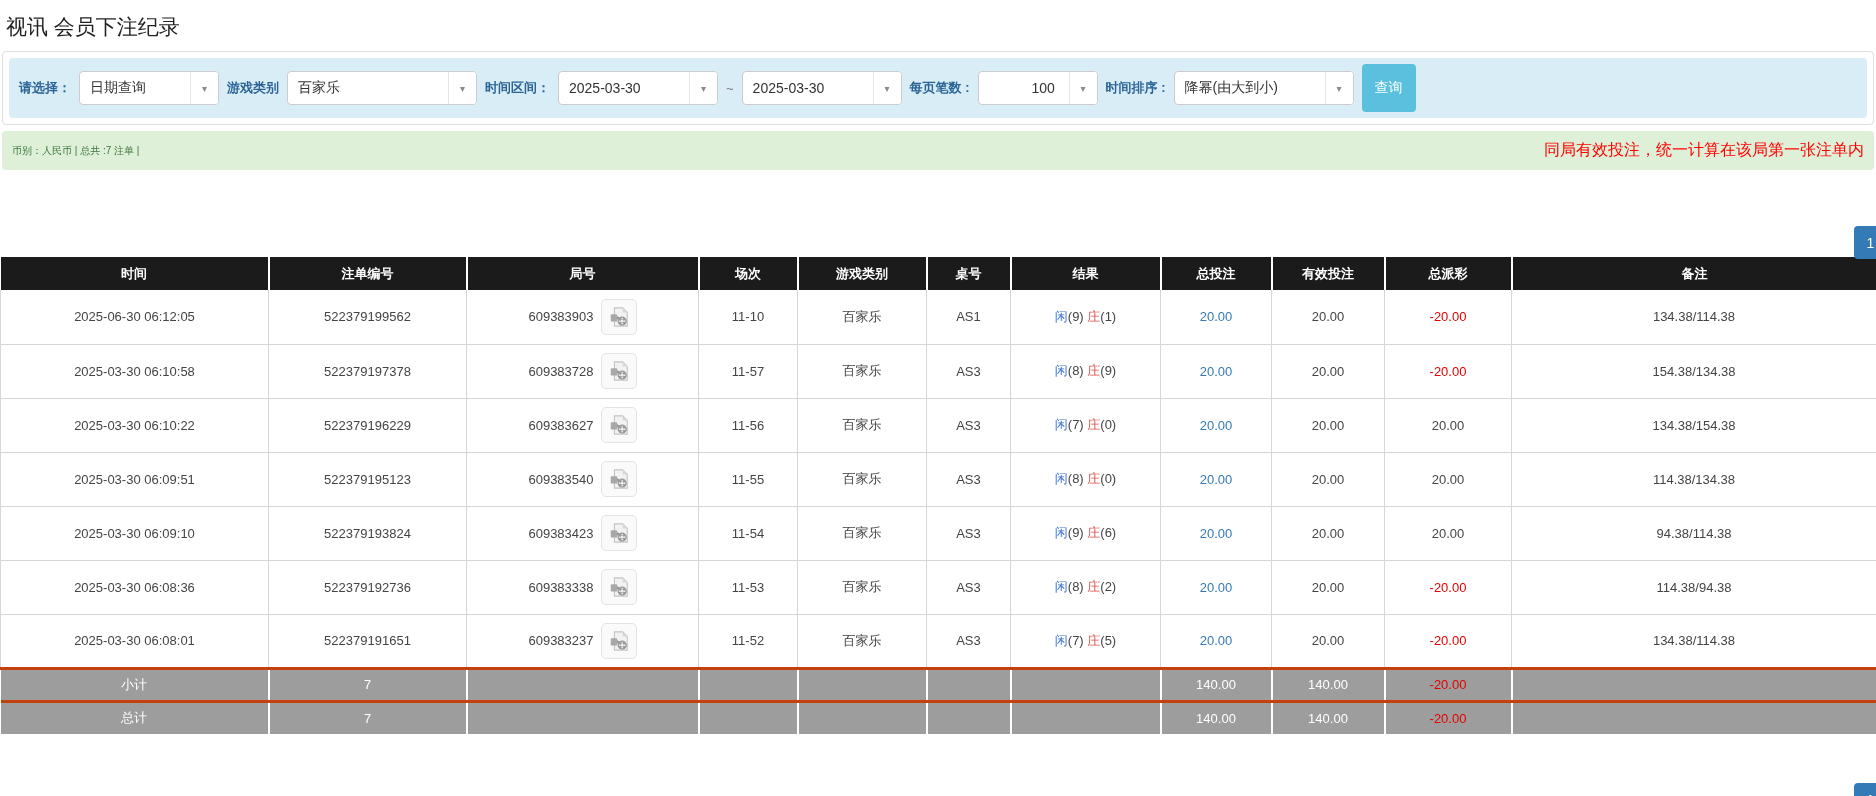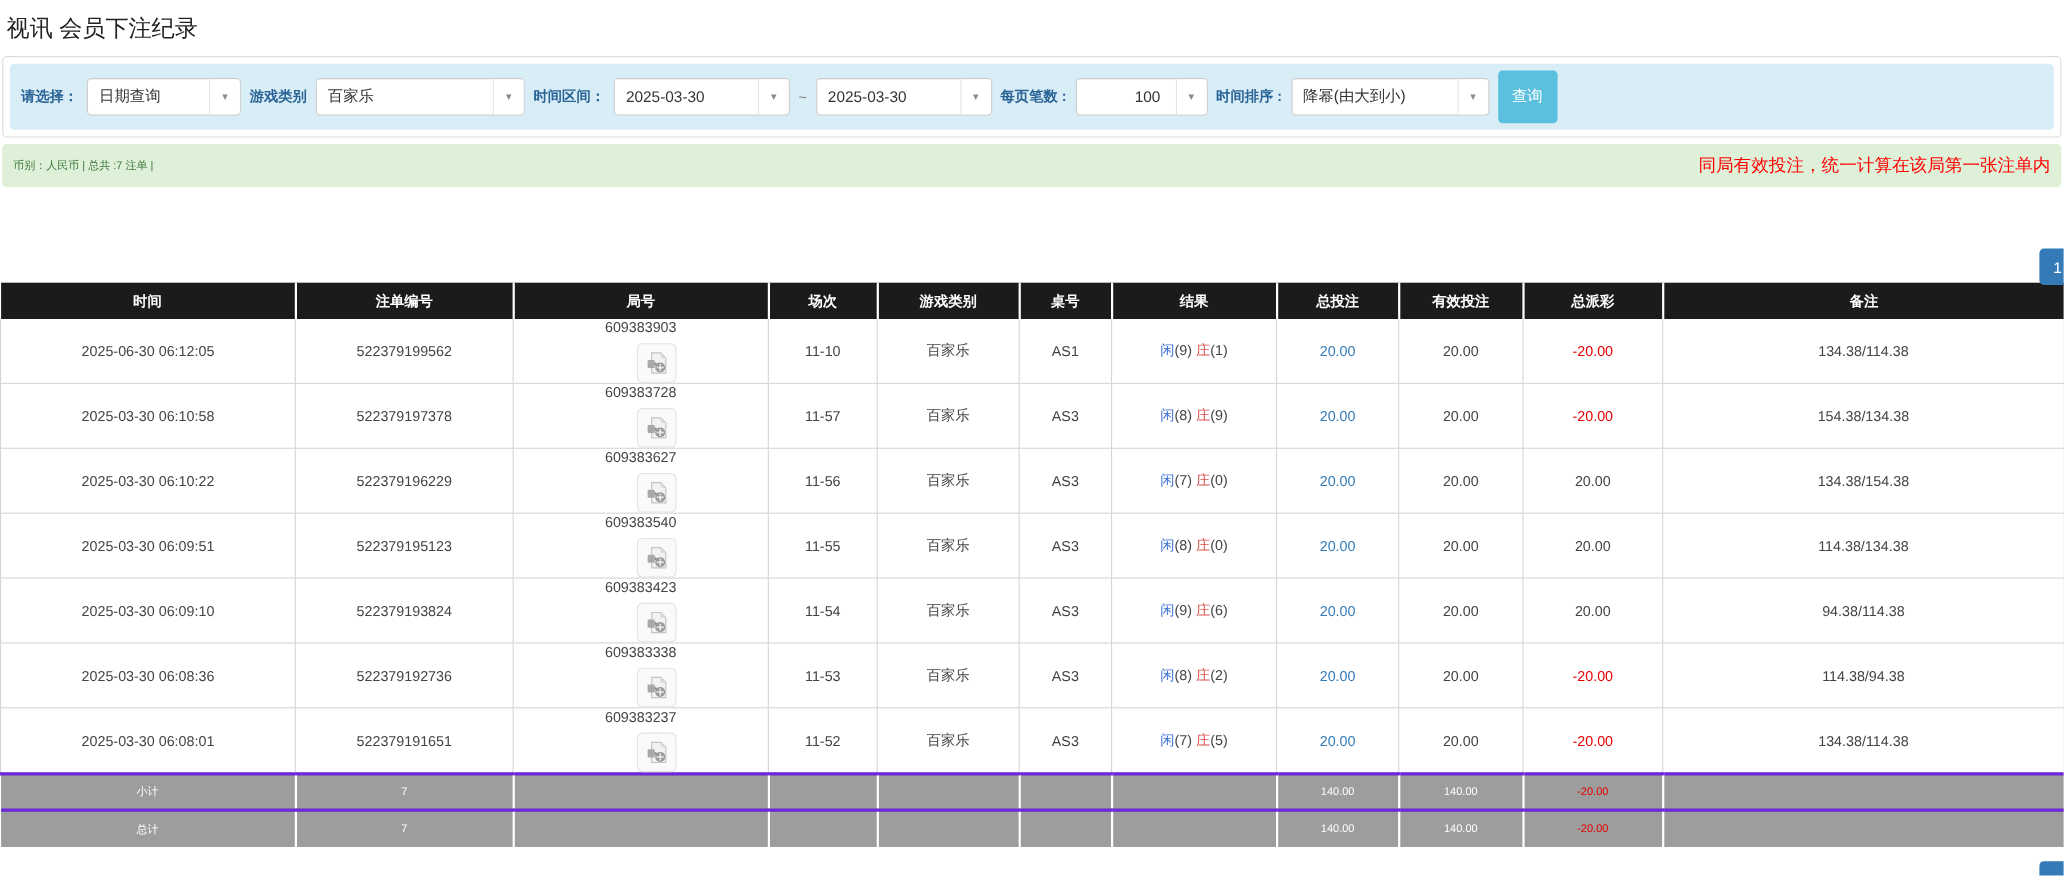--- a/index.html
+++ b/index.html
@@ -43,25 +43,25 @@
     font-size:13px; color:#444; text-align:center; }
   thead th { background:var(--header-bg,#1b1b1b); color:#fff; font-weight:bold; height:33px;
     border-left:2px solid #fff; border-right:2px solid #fff; font-size:13px; }
   thead th:first-child { border-left:none; } thead th:last-child { border-right:none; }
   tbody td { height:54px; background:#fff; border:1px solid #d6d6d6; vertical-align:middle; }
   tbody tr:first-child td { border-top:none; }
   td.t-blue { color:var(--value-blue,#337ab7); }
   td.t-red, span.t-red { color:var(--negative-red,#e60000); }
   .player { color:var(--player-blue,#3b6fd4); }
   .banker { color:var(--banker-red,#d9534f); }
-  .round-wrap { display:inline-flex; align-items:flex-end; gap:7px;flex-direction:column; }
+  .round-wrap { display:inline-flex; align-items:center; gap:7px; }
   .vid-btn { width:36px; height:36px; background:#fafafa; border:1px solid #e3e3e3; border-radius:5px;
     display:inline-flex; align-items:center; justify-content:center; cursor:pointer; padding:0; }
   tfoot td { height:33px; background:var(--subtotal-bg,#9d9d9d); color:#fff;
-    border-left:2px solid #fff; border-right:2px solid #fff; border-top:3px solid #6d28d9; font-size:10px; }
+    border-left:2px solid #fff; border-right:2px solid #fff; border-top:3px solid #c2410c; font-size:13px; }
   tfoot td:first-child { border-left:none; } tfoot td:last-child { border-right:none; }
 </style>
 </head>
 <body>
 
 <div class="page">
 
   <h1 class="title">视讯 会员下注纪录</h1>
 
   <div class="panel">

